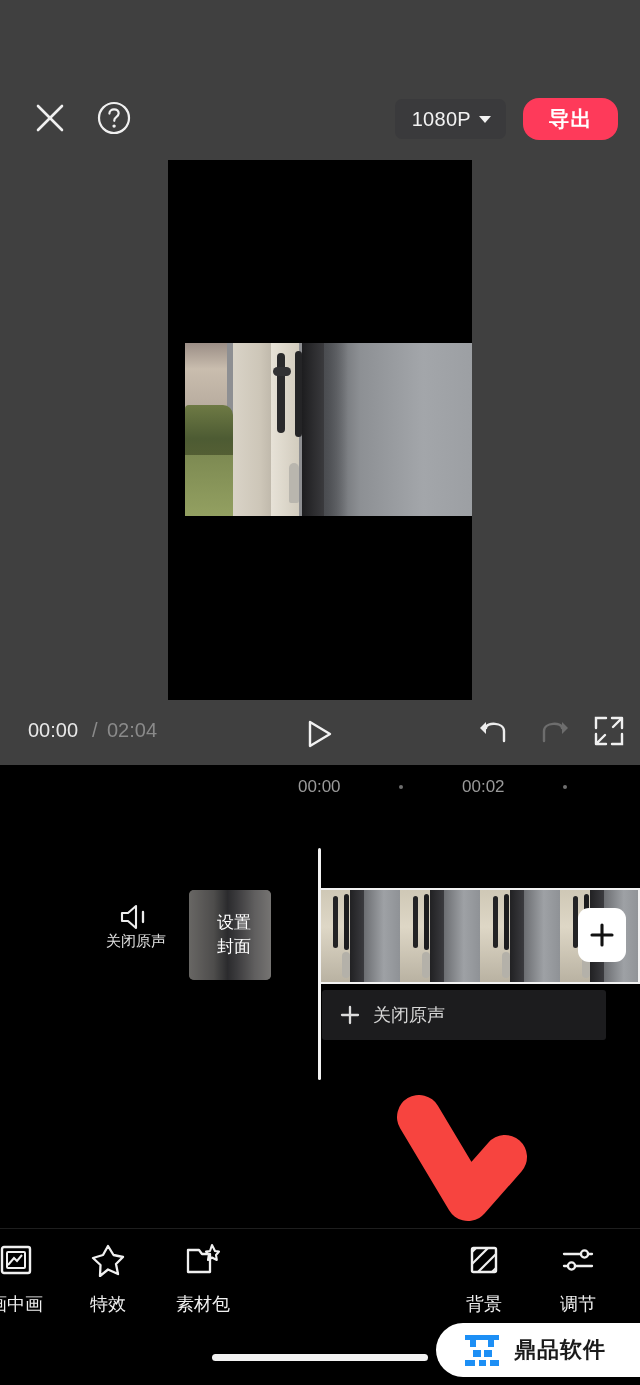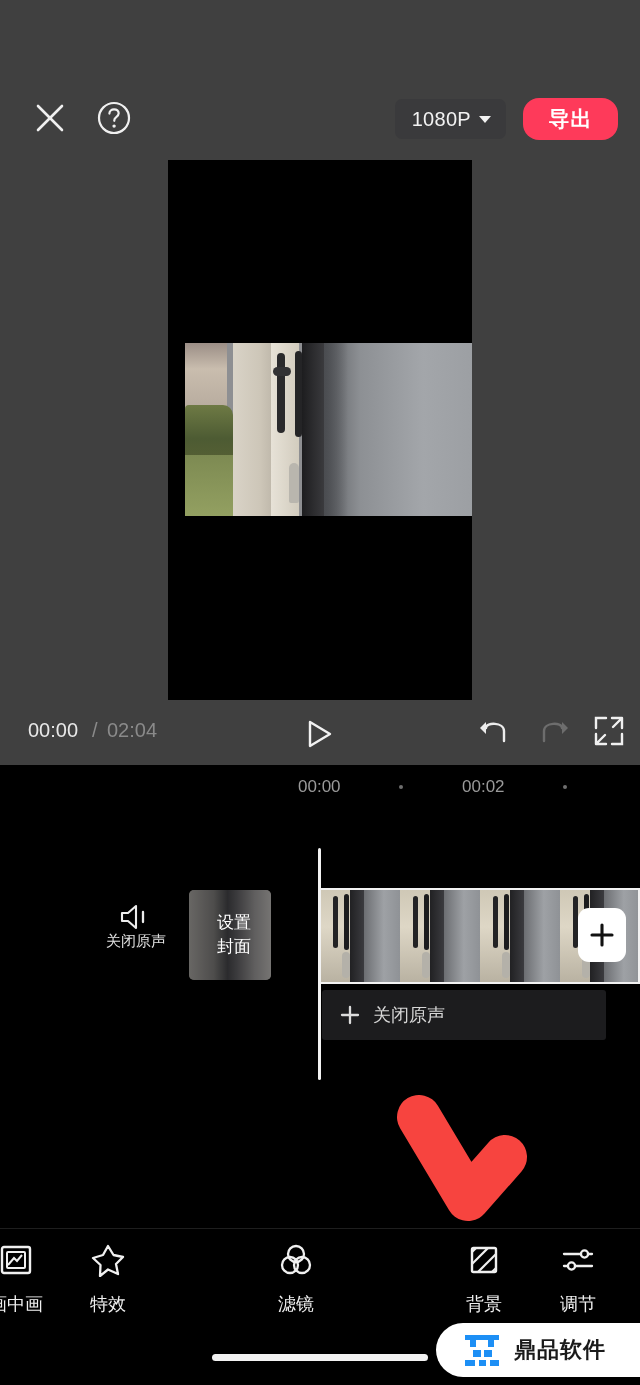--- a/index.html
+++ b/index.html
@@ -399,31 +399,30 @@
 
   <div class="tool" style="left:62px">
     <span class="ticon">
       <svg width="34" height="34" viewBox="0 0 34 34">
         <path d="M17 3 L22.5 12 L32 14 L25 21 L27 31 L17 26.5 L9 33 L9.5 22 L2 15 L12 12 Z" fill="none" stroke="#f0f0f0" stroke-width="2.3" stroke-linejoin="round"></path>
       </svg>
     </span>
     <span class="tlabel">特效</span>
   </div>
 
-
-  <div class="tool" style="left:250px">
+  <div class="tool" style="left:157px">
     <span class="ticon">
-      <svg width="34" height="34" viewBox="0 0 34 34">
-        <circle cx="17" cy="11" r="8" fill="none" stroke="#f0f0f0" stroke-width="2.3"></circle>
-        <circle cx="11" cy="22" r="8" fill="none" stroke="#f0f0f0" stroke-width="2.3"></circle>
-        <circle cx="23" cy="22" r="8" fill="none" stroke="#f0f0f0" stroke-width="2.3"></circle>
+      <svg width="36" height="34" viewBox="0 0 36 34">
+        <path d="M3 29 L3 7 L14 7 L17 11 L25 11 L25 29 Z" fill="none" stroke="#f0f0f0" stroke-width="2.3" stroke-linejoin="round"></path>
+        <path d="M27 2 L30 8 L34 8.6 L31 12 L31.8 17 L27 14.5 L23 17 L23.8 12 L21 8.6 L25 8 Z" fill="none" stroke="#f0f0f0" stroke-width="2.1" stroke-linejoin="round"></path>
       </svg>
     </span>
-    <span class="tlabel">滤镜</span>
-  </div>
+    <span class="tlabel">素材包</span>
+  </div>
+
 
 
   <div class="tool" style="left:438px">
     <span class="ticon">
       <svg width="32" height="32" viewBox="0 0 32 32">
         <defs>
           <clipPath id="bgclip">
               <rect x="4" y="4" width="24" height="24" rx="1.5"></rect>
             </clipPath>
         </defs>

